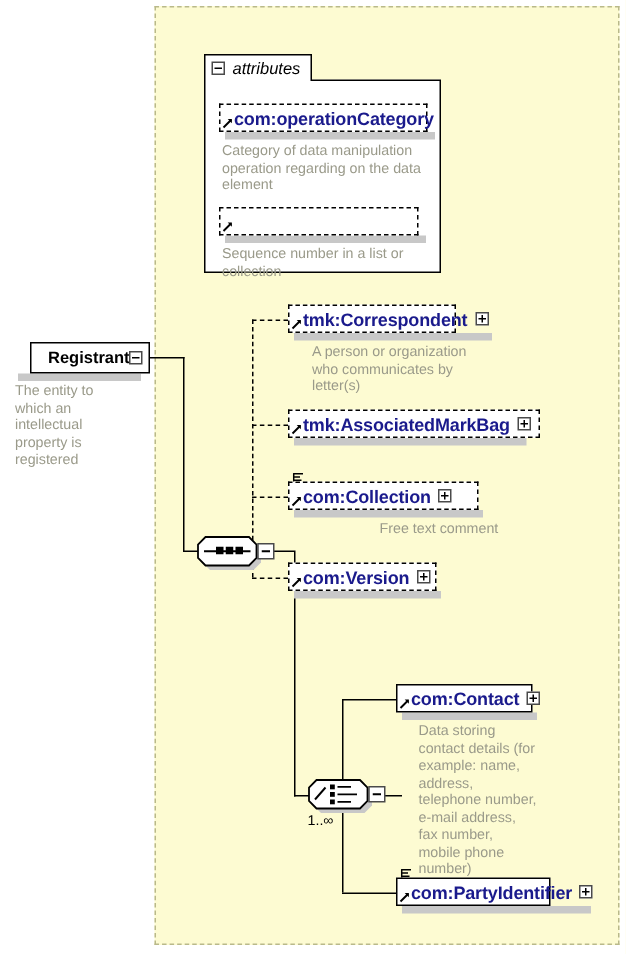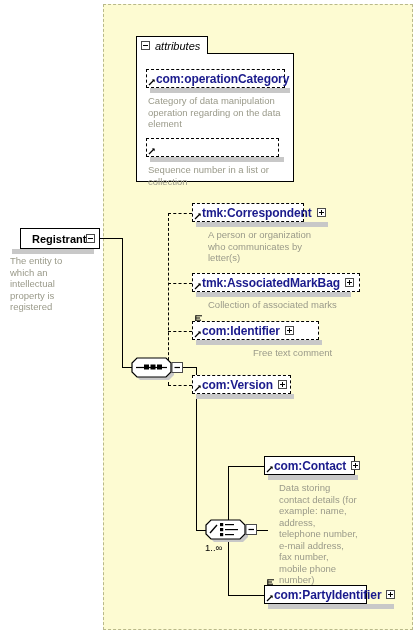--- a/index.html
+++ b/index.html
@@ -292,32 +292,31 @@
   <div class="dline h" style="left:168px; top:283px; width:24px;"></div>
   <div class="node-shadow" style="left:196px; top:292px; width:155px; height:5px;"></div>
   <div class="node optional" style="left:192px; top:273px; width:168px;">
     <span class="nlabel">tmk:AssociatedMarkBag</span>
     <span class="expander plus nexp"></span>
     <svg class="ref-arrow" viewBox="0 0 8 8">
       <path d="M1 7 L6 2" stroke="#000" stroke-width="1.3" fill="none"></path>
       <path d="M6.6 1.4 L6.6 4.2 L3.8 1.4 Z" fill="#000"></path>
     </svg>
   </div>
-  <div class="anno" style="left:208px; top:299px; width:150px;">Collection of associated marks</div>
 
   <div class="dline h" style="left:168px; top:331px; width:24px;"></div>
   <div class="node-shadow" style="left:196px; top:340px; width:126px; height:5px;"></div>
   <svg class="lines-glyph" style="left:195px; top:315px;" viewBox="0 0 8 7">
     <line x1="0.5" y1="0.8" x2="7" y2="0.8" stroke="#000" stroke-width="1"></line>
     <line x1="0.5" y1="3" x2="5" y2="3" stroke="#000" stroke-width="1"></line>
     <line x1="0.5" y1="5.2" x2="6" y2="5.2" stroke="#000" stroke-width="1"></line>
     <line x1="0.8" y1="0.5" x2="0.8" y2="6" stroke="#000" stroke-width="1"></line>
   </svg>
   <div class="node optional" style="left:192px; top:321px; width:127px;">
-    <span class="nlabel">com:Identifier</span>
+    <span class="nlabel">com:Collection</span>
     <span class="expander plus nexp"></span>
     <svg class="ref-arrow" viewBox="0 0 8 8">
       <path d="M1 7 L6 2" stroke="#000" stroke-width="1.3" fill="none"></path>
       <path d="M6.6 1.4 L6.6 4.2 L3.8 1.4 Z" fill="#000"></path>
     </svg>
   </div>
   <div class="anno" style="left:208px; top:347px; width:140px;padding-left:45px;">Free text comment</div>
 
   <div class="dline h" style="left:168px; top:385px; width:24px;"></div>
   <div class="node-shadow" style="left:196px; top:394px; width:98px; height:5px;"></div>

